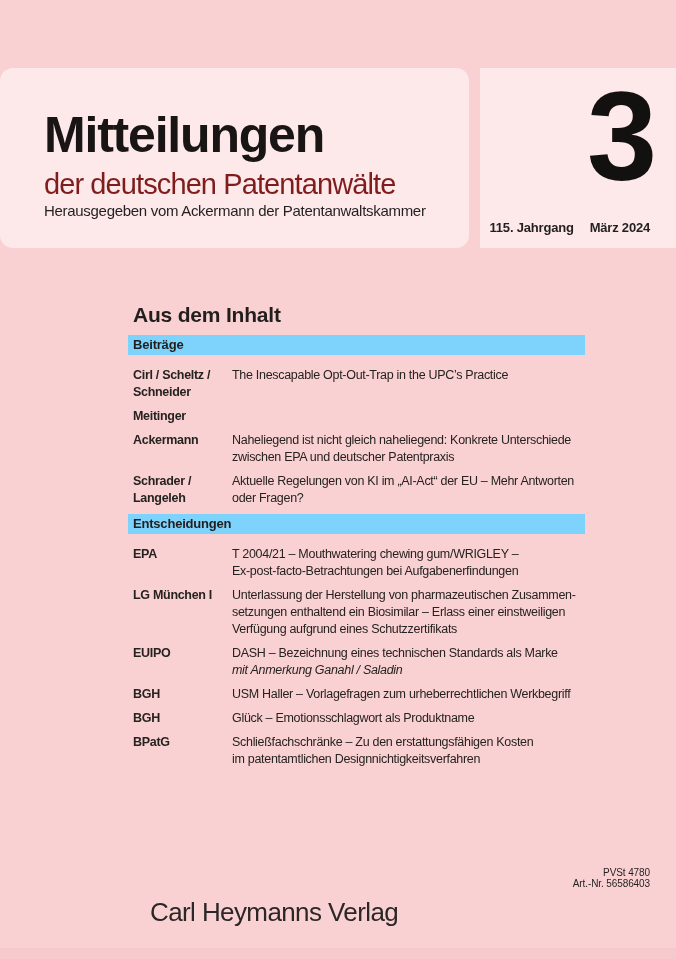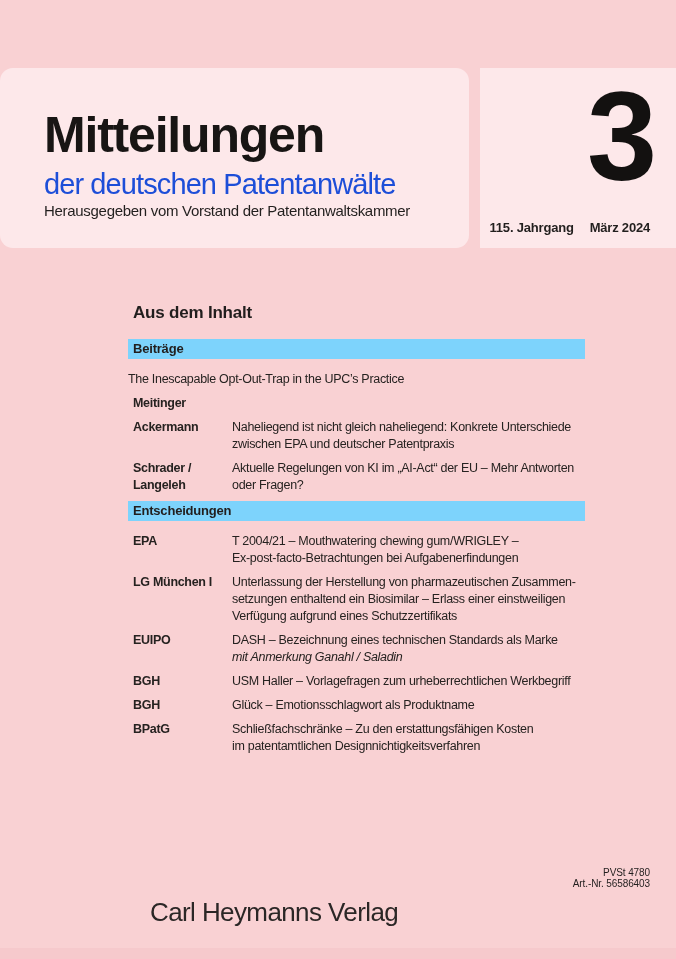--- a/index.html
+++ b/index.html
@@ -15,43 +15,43 @@
   .header-panel.left  { left:0; width:469px;border-radius:13px; }
   .header-panel.right { left:480px; width:196px; }
 
   .masthead { position:absolute; left:44px; top:42px; }
   .journal-title {
     font-size:50px; font-weight:bold; line-height:50px;
     letter-spacing:-1.2px; color:#181514; white-space:nowrap;
   }
   .journal-subtitle {
     font-size:29px; line-height:30px; margin-top:9px;
-    letter-spacing:-0.9px; color:#1d4ed8; white-space:nowrap;
+    letter-spacing:-0.9px; color:#7f1d1d; white-space:nowrap;
   }
   .publisher-line {
     font-size:15px; line-height:16px; margin-top:4px;
     letter-spacing:-0.3px; color:#221f1e; white-space:nowrap;
   }
 
   .issue-number {
     position:absolute; top:6px; right:22px;
     font-size:126px; font-weight:bold; line-height:1;
     letter-spacing:-3px; color:#131110;
   }
   .issue-meta {
     position:absolute; top:140px; right:26px;
     font-size:13px; font-weight:bold; letter-spacing:-0.2px;
     color:#221f1e; white-space:nowrap;margin-top:12px;
   }
   .issue-meta .volume { margin-right:16px; }
 
   .toc { position:absolute; left:128px; top:303px; width:457px; }
   .toc-heading {
-    font-size:17px; font-weight:bold; letter-spacing:-0.2px;
-    padding-left:5px; margin-bottom:16px; color:#211e1d;
+    font-size:21px; font-weight:bold; letter-spacing:-0.2px;
+    padding-left:5px; margin-bottom:8px; color:#211e1d;
   }
   .section-band {
     background:#7dd3fc;
     font-size:13px; font-weight:bold; letter-spacing:-0.2px;
     padding:3px 0 3px 5px; line-height:14px;
     margin:5px 0 12px 0; color:#211e1d;
   }
   .entry { display:flex; margin-bottom:7px; }
   .entry .author { width:104px; padding-left:5px; flex:none; font-weight:bold; }
   .entry .etitle { flex:1; }
@@ -76,37 +76,41 @@
     background:#f6c9cc;
   }
 </style>
 </head>
 <body>
 
 <div class="header-panel left">
   <div class="masthead">
     <div class="journal-title">Mitteilungen</div>
     <div class="journal-subtitle">der deutschen Patentanwälte</div>
-    <div class="publisher-line">Herausgegeben vom Vorstand der Patentanwaltskammer</div>
+    <div class="publisher-line">Herausgegeben vom Ackermann der Patentanwaltskammer</div>
   </div>
 </div>
 
 <div class="header-panel right">
   <div class="issue-number">3</div>
   <div class="issue-meta">
     <span class="volume">115. Jahrgang</span><span class="date">März 2024</span>
   </div>
 </div>
 
 <div class="toc">
   <div class="toc-heading">Aus dem Inhalt</div>
 
   <div class="section-band">Beiträge</div>
 
   <div class="entry">
+    <div class="author">
+      <div>Cirl / Scheltz /</div>
+      <div>Schneider</div>
+    </div>
     <div class="etitle">
       <div>The Inescapable Opt-Out-Trap in the UPC’s Practice</div>
     </div>
   </div>
 
   <div class="entry">
     <div class="author">
       <div>Meitinger</div>
     </div>
   </div>

